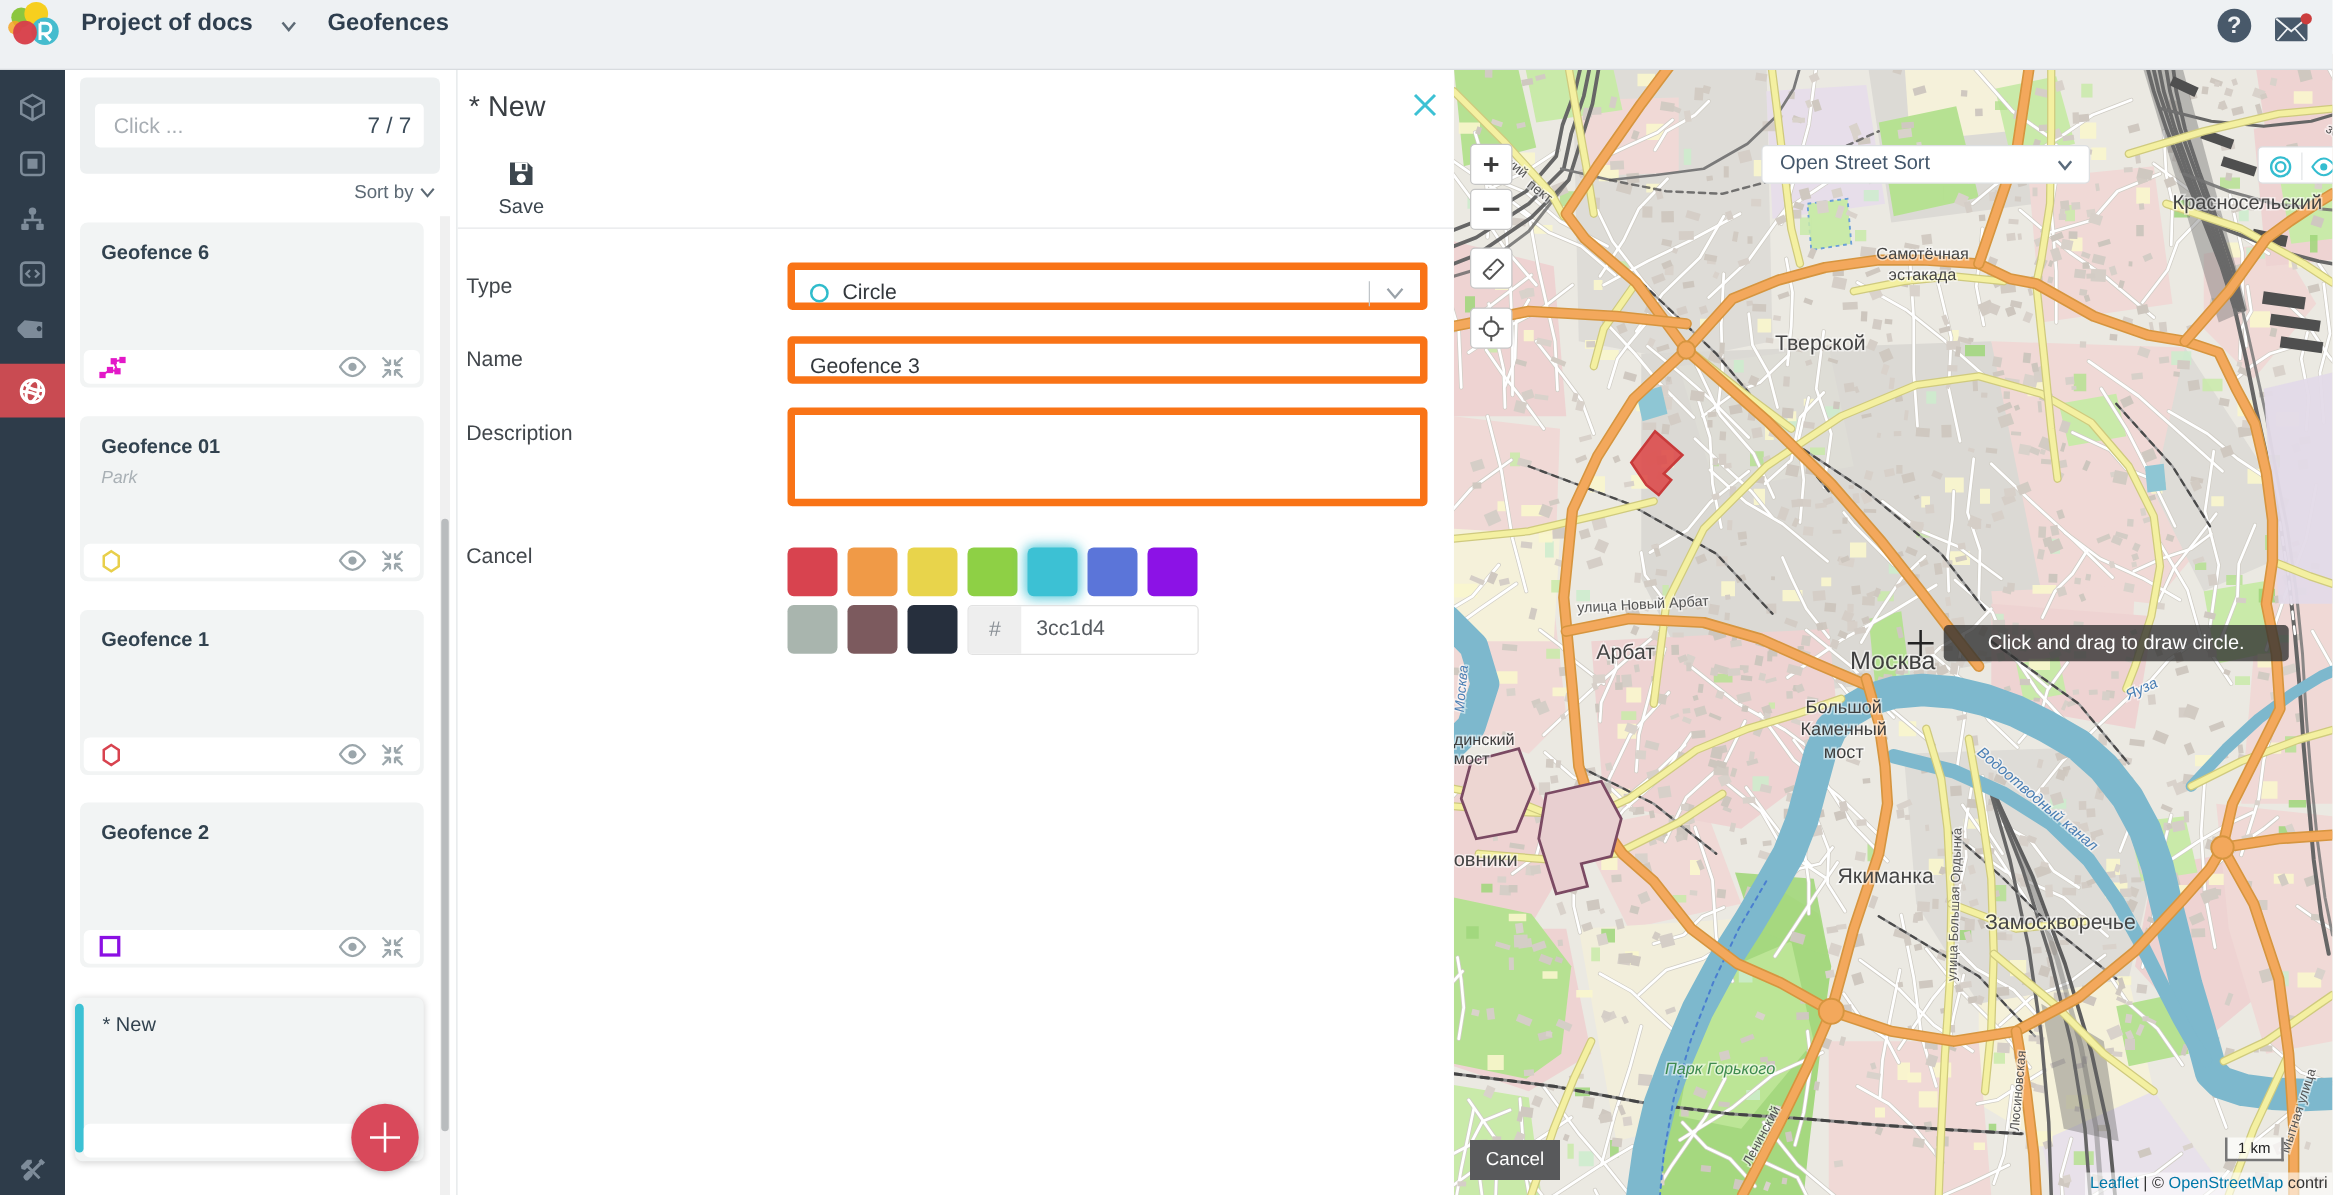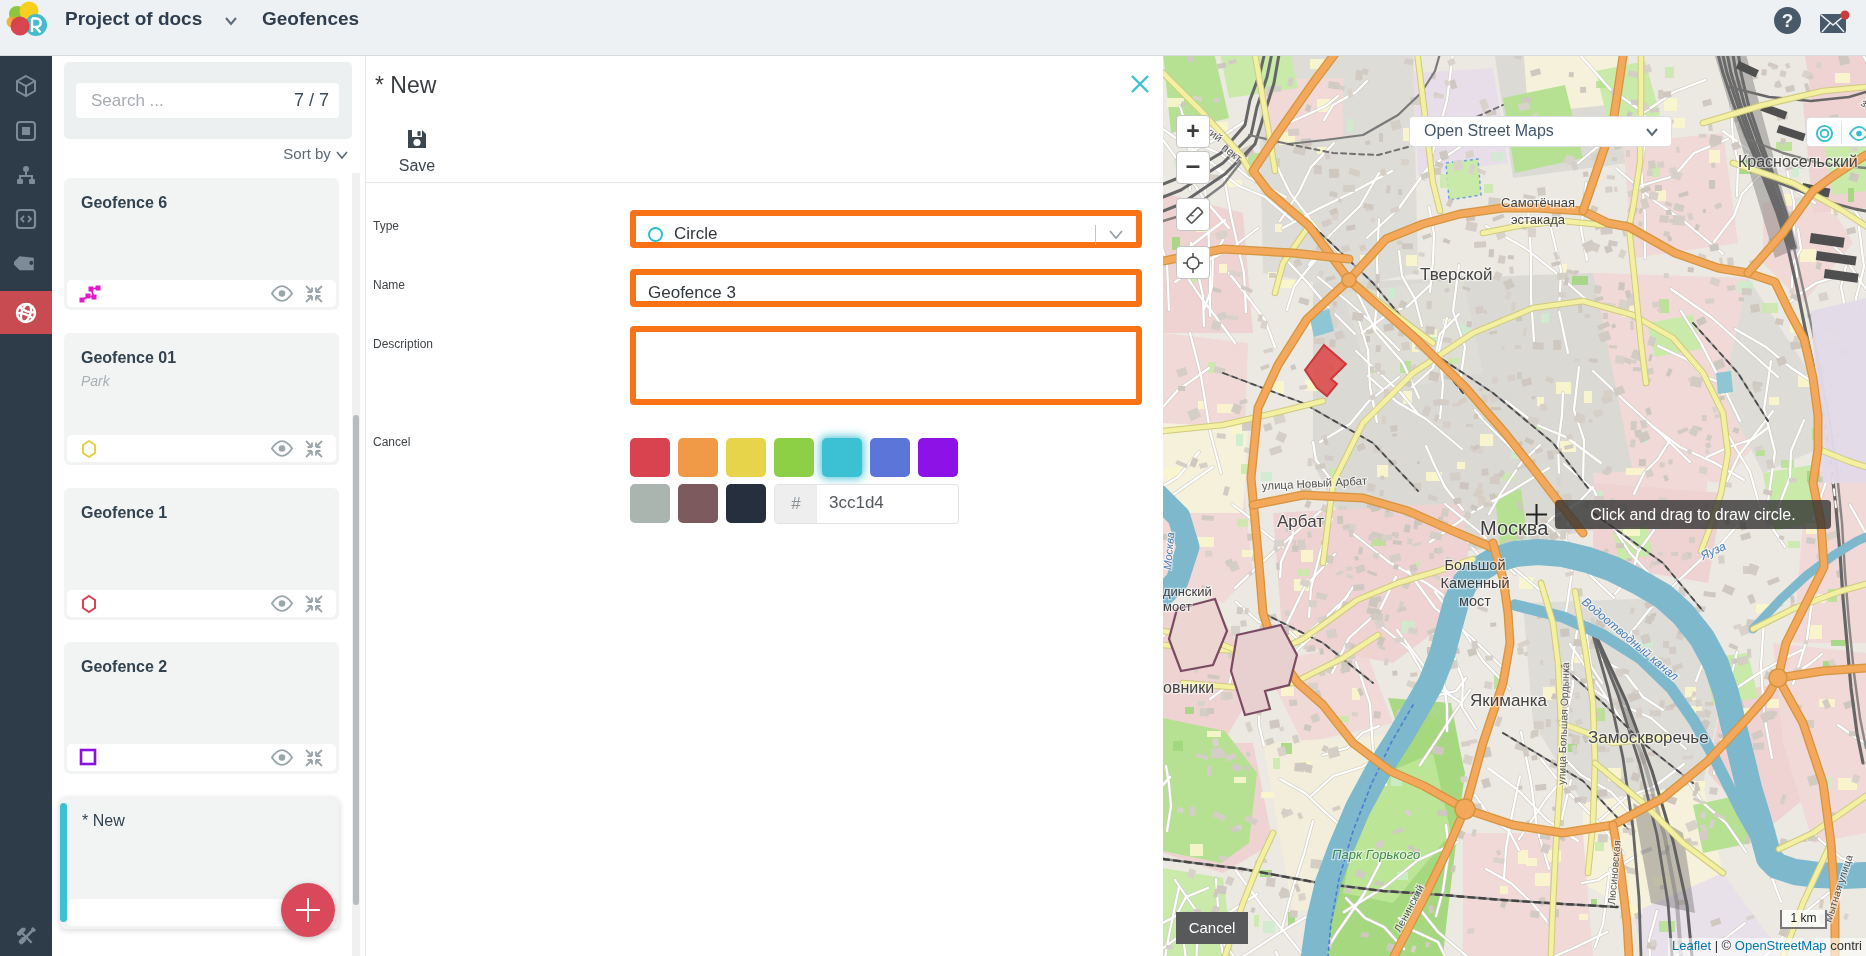--- a/index.html
+++ b/index.html
@@ -33,21 +33,21 @@
 #addbtn:before { content:""; position:absolute; left:15px; top:26px; width:24px; height:2px; background:#fff; }
 #addbtn:after { content:""; position:absolute; left:26px; top:15px; width:2px; height:24px; background:#fff; }
 #lscroll { position:absolute; left:300px; top:130px; width:8px; height:783px; background:#f0f0f0; }
 #lthumb { position:absolute; left:1px; top:242px; width:6px; height:490px; background:#b9bcbe; border-radius:3px; }
 #formpanel { position:absolute; left:366px; top:43px; width:797px; height:913px; background:#fff; z-index:10; }
 #f-title { position:absolute; left:9px; top:29px; font-size:23px; color:#3a3f44; }
 #f-close { position:absolute; left:764px; top:31px; width:20px; height:20px; }
 #saveb { position:absolute; left:30px; top:84px; width:42px; height:45px; text-align:center; }
 #saveb .txt { position:absolute; left:0; top:30px; width:42px; font-size:16px; color:#3c464e; }
 #f-div { position:absolute; left:0px; top:139px; width:797px; height:1px; background:#e6e8ea; }
-.f-label { position:absolute; left:7px; font-size:12px; color:#41464b; }
+.f-label { position:absolute; left:7px; font-size:17px; color:#41464b; }
 .f-input { position:absolute; left:264px; width:512px; border:6px solid #f97316; border-radius:4px; background:#fff; }
 #typebox { top:167px; height:38px; }
 #typebox .circ { position:absolute; left:12px; top:11px; width:15px; height:15px; border:2.5px solid #2fbccc; border-radius:50%; }
 #typebox .tx { position:absolute; left:38px; top:8px; font-size:17px; color:#33383d; }
 #typebox .sep { position:absolute; right:40px; top:9px; width:1px; height:20px; background:#c0c5c9; }
 #namebox { top:226px; height:38px; }
 #namebox .tx { position:absolute; left:12px; top:8px; font-size:17px; color:#33383d; }
 #descbox { top:283px; height:79px; }
 .swatch { position:absolute; width:40px; height:39px; border-radius:5px; }
 #hexwrap { position:absolute; left:408px; top:441px; width:185px; height:40px; border:1px solid #e2e2e2; border-radius:4px; background:#fff; }
@@ -1895,21 +1895,21 @@
 <div class="mapbtn" style="left:13px;top:203px;">
 <svg width="22" height="22" viewBox="0 0 22 22" style="margin-top:5px">
         <circle cx="11" cy="11" r="6" fill="none" stroke="#555" stroke-width="1.6"></circle>
         <line x1="11" y1="1" x2="11" y2="6" stroke="#555" stroke-width="1.6"></line>
         <line x1="11" y1="16" x2="11" y2="21" stroke="#555" stroke-width="1.6"></line>
         <line x1="1" y1="11" x2="6" y2="11" stroke="#555" stroke-width="1.6"></line>
         <line x1="16" y1="11" x2="21" y2="11" stroke="#555" stroke-width="1.6"></line>
       </svg>
 </div>
 <div id="osmsel">
-      <span class="tx">Open Street Maps</span>
+      <span class="tx">Open Street Sort</span>
 <svg style="position:absolute;right:12px;top:9px" width="14" height="12" viewBox="0 0 14 12">
         <path d="M2 3 L7 9 L12 3" fill="none" stroke="#5a6b7c" stroke-width="2"></path>
       </svg>
 </div>
 <div id="rgrp">
 <svg style="position:absolute;left:8px;top:6px" width="19" height="19" viewBox="0 0 20 20">
         <circle cx="10" cy="10" r="8" fill="none" stroke="#35bdd0" stroke-width="2"></circle>
         <circle cx="10" cy="10" r="4" fill="none" stroke="#35bdd0" stroke-width="2"></circle>
       </svg>
 <div style="position:absolute;left:34px;top:4px;width:1px;height:22px;background:#e3e6e8"></div>
@@ -1971,21 +1971,21 @@
 <div class="swatch" style="left:360px;top:441px;background:#262f3d"></div>
 <div id="hexwrap">
       <div id="hexhash">#</div>
       <div id="hextx">3cc1d4</div>
     </div>
 </div>
 
 <div id="listpanel">
 <div id="searchbox">
       <div id="searchinput">
-        <span id="searchph">Search ...</span>
+        <span id="searchph">Click ...</span>
         <span id="searchcnt">7 / 7</span>
       </div>
     </div>
 <div id="sortby">Sort by
 <svg style="vertical-align:-2px" width="14" height="12" viewBox="0 0 14 12">
         <path d="M2 3 L7 9 L12 3" fill="none" stroke="#5d6a75" stroke-width="1.6"></path>
       </svg>
 </div>
 <div class="card" style="top:135px;">
 <div class="card-title">Geofence 6</div>

